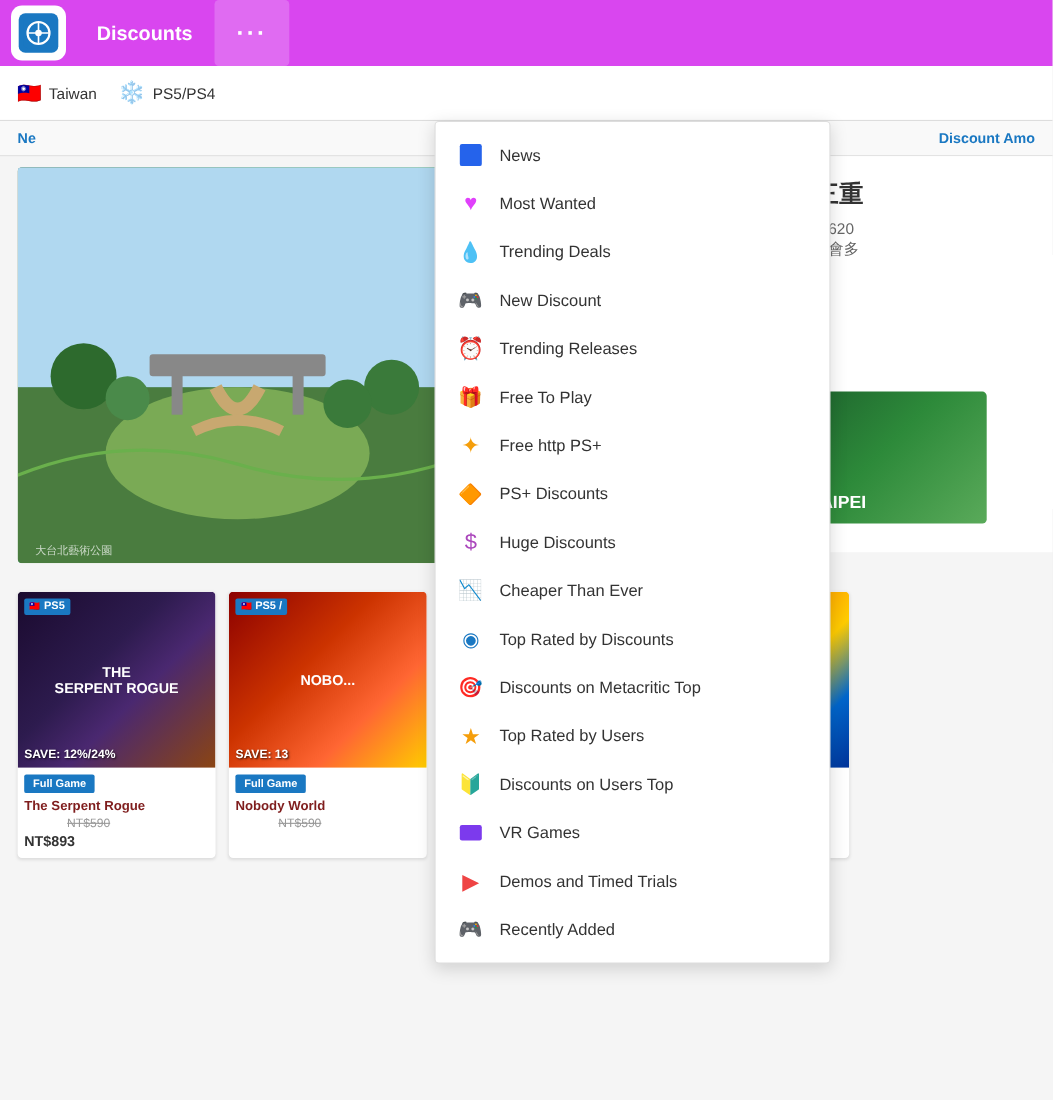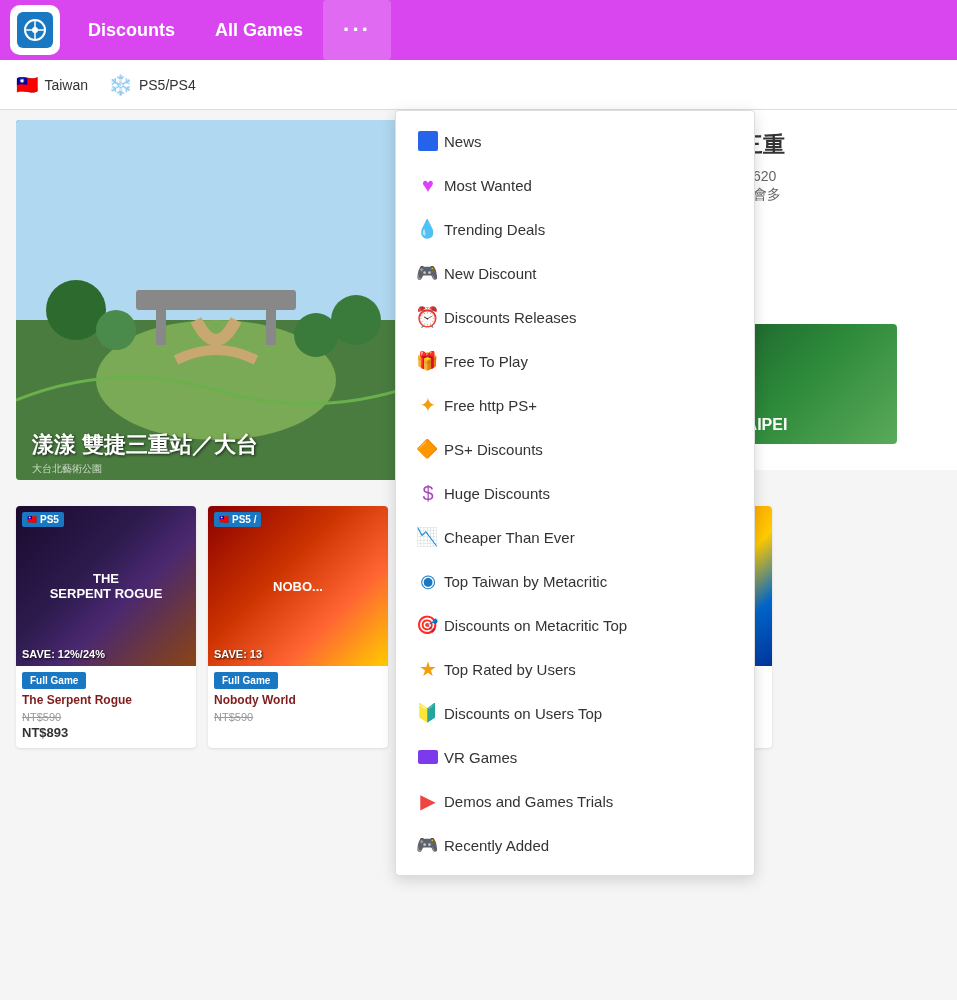--- a/index.html
+++ b/index.html
@@ -192,20 +192,21 @@
       padding: 4px 6px;
       font-size: 12px;
       font-weight: 600;
       color: #7f1d1d;
     }
     .game-card-original-price {
       padding: 0 6px;
       font-size: 11px;
       color: #999;
       text-decoration: line-through;
+      margin-left: 39px;
     }
     .game-card-price {
       padding: 2px 6px 8px;
       font-size: 13px;
       font-weight: bold;
       color: #333;
     }
 
     
     .serpent-bg {
@@ -247,21 +248,21 @@
       border: 1px solid #ddd;
       border-radius: 4px;
       box-shadow: 0 4px 15px rgba(0,0,0,0.15);
       z-index: 100;
       width: 360px;
       padding: 8px 0;
     }
     .dropdown-item {
       display: flex;
       align-items: center;
-      gap: 4px;
+      gap: 14px;
       padding: 10px 20px;
       cursor: pointer;
       font-size: 15px;
       color: #333;
       transition: background 0.1s;
     }
     .menu-icon {
       width: 24px;
       height: 24px;
       display: flex;
@@ -336,41 +337,43 @@
         <circle cx="14" cy="14" r="3" fill="white"></circle>
         <line x1="14" y1="4" x2="14" y2="24" stroke="white" stroke-width="1.5"></line>
         <line x1="4" y1="14" x2="24" y2="14" stroke="white" stroke-width="1.5"></line>
       </svg>
     </div>
   </div>
 
   <button class="nav-btn">
     <span>Discounts</span>
   </button>
-  <button class="nav-btn">
-    <span>All Games</span>
-  </button>
   <button class="nav-btn more active">
     <span>···</span>
   </button>
 </div>
 
 <div class="sub-header">
   <div class="region-flag">
     <span class="flag">🇹🇼</span>
     <span>Taiwan</span>
   </div>
   <div class="ps-platform">
     <span class="ps-icon">❄️</span>
     <span>PS5/PS4</span>
   </div>
 </div>
 
 <div class="main">
 
+  <div class="col-headers">
+    <span style="flex:1">Ne</span>
+    <span style="flex:1; text-align:right">ce</span>
+    <span style="flex:1; text-align:right">Discount Amo</span>
+  </div>
 
   <div class="content-row">
 
     <div class="featured-banner">
       <div class="banner-bg">
         
         <svg width="400" height="360" viewBox="0 0 400 360" xmlns="http://www.w3.org/2000/svg">
           <rect width="400" height="360" fill="#87ceeb"></rect>
 
           <rect width="400" height="200" fill="#b0d8f0"></rect>
@@ -385,21 +388,20 @@
           <rect x="140" y="185" width="10" height="40" fill="#888"></rect>
           <rect x="250" y="185" width="10" height="40" fill="#888"></rect>
 
           <circle cx="60" cy="190" r="30" fill="#2d6a2d"></circle>
           <circle cx="340" cy="200" r="25" fill="#3a7a3a"></circle>
           <circle cx="100" cy="210" r="20" fill="#4a8a4a"></circle>
           <circle cx="300" cy="215" r="22" fill="#3a7a3a"></circle>
 
           <path d="M0 280 Q100 240 200 270 Q300 300 400 265" stroke="#6ab04c" stroke-width="3" fill="none"></path>
         </svg>
-        <div class="banner-overlay-text">漾漾 雙捷三重站／大台</div>
         <div class="banner-source">大台北藝術公園</div>
       </div>
     </div>
 
     <div class="right-panel">
       <div class="right-title">雙捷三重</div>
       <div class="right-subtitle">三重站約620</div>
       <div class="right-subtitle">學區，都會多</div>
 
       <div style="margin-top: 120px; background: linear-gradient(135deg,#1a5a2a,#2d8a3a,#5aaa5a); width:200px; height:120px; border-radius:4px; display:flex; align-items:flex-end; padding:8px;">
@@ -430,21 +432,21 @@
       <div class="dropdown-item">
         <span class="menu-icon" style="color: rgb(26, 120, 194); font-size: 18px;">
           <span style="color:#1a78c2;font-size:18px;">🎮</span>
         </span>
         <span>New Discount</span>
       </div>
       <div class="dropdown-item">
         <span class="menu-icon" style="color: rgb(239, 68, 68); font-size: 18px;">
           <span style="color:#ef5350;font-size:20px;">⏰</span>
         </span>
-        <span>Discounts Releases</span>
+        <span>Trending Releases</span>
       </div>
       <div class="dropdown-item">
         <span class="menu-icon" style="color: rgb(236, 72, 153); font-size: 18px;">
           <span style="font-size:18px;">🎁</span>
         </span>
         <span>Free To Play</span>
       </div>
       <div class="dropdown-item">
         <span class="menu-icon" style="color: rgb(245, 158, 11); font-size: 18px;">
           <span style="color:#f59e0b;font-size:20px;">✦</span>
@@ -466,21 +468,21 @@
       <div class="dropdown-item">
         <span class="menu-icon" style="color: rgb(6, 182, 212); font-size: 18px;">
           <span style="color:#26c6da;font-size:18px;">📉</span>
         </span>
         <span>Cheaper Than Ever</span>
       </div>
       <div class="dropdown-item">
         <span class="menu-icon" style="color: rgb(26, 120, 194); font-size: 18px;">
           <span style="color:#1a78c2;font-size:18px;">◉</span>
         </span>
-        <span>Top Taiwan by Metacritic</span>
+        <span>Top Rated by Discounts</span>
       </div>
       <div class="dropdown-item">
         <span class="menu-icon" style="color: rgb(239, 68, 68); font-size: 18px;">
           <span style="font-size:18px;">🎯</span>
         </span>
         <span>Discounts on Metacritic Top</span>
       </div>
       <div class="dropdown-item">
         <span class="menu-icon" style="color: rgb(245, 158, 11); font-size: 18px;">
           <span style="color:#f59e0b;font-size:20px;">★</span>
@@ -496,21 +498,21 @@
       <div class="dropdown-item">
         <span class="menu-icon" style="color: rgb(139, 92, 246); font-size: 18px;">
           <span style="background:#7c3aed;width:20px;height:14px;display:inline-block;border-radius:2px;"></span>
         </span>
         <span>VR Games</span>
       </div>
       <div class="dropdown-item">
         <span class="menu-icon" style="color: rgb(239, 68, 68); font-size: 18px;">
           <span style="color:#ef4444;font-size:20px;">▶</span>
         </span>
-        <span>Demos and Games Trials</span>
+        <span>Demos and Timed Trials</span>
       </div>
       <div class="dropdown-item">
         <span class="menu-icon" style="color: rgb(26, 120, 194); font-size: 18px;">
           <span style="color:#1a78c2;font-size:18px;">🎮</span>
         </span>
         <span>Recently Added</span>
       </div>
     </div>
 
   <div class="game-cards" id="game-cards-container">

